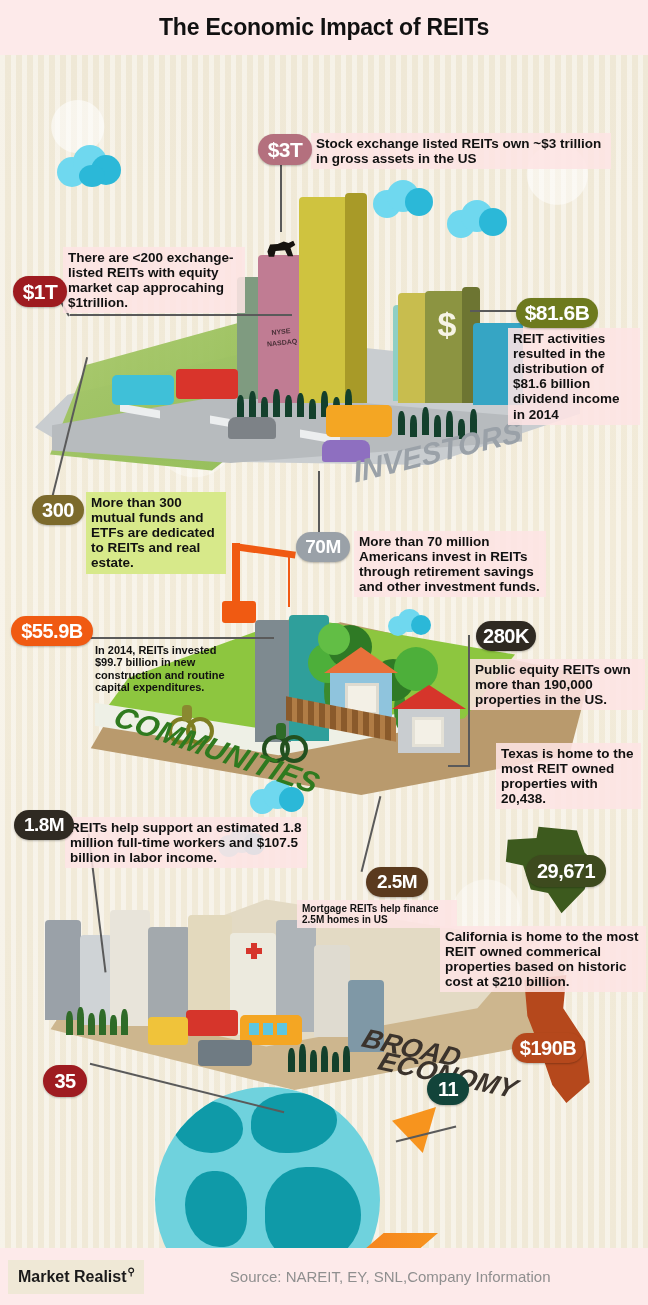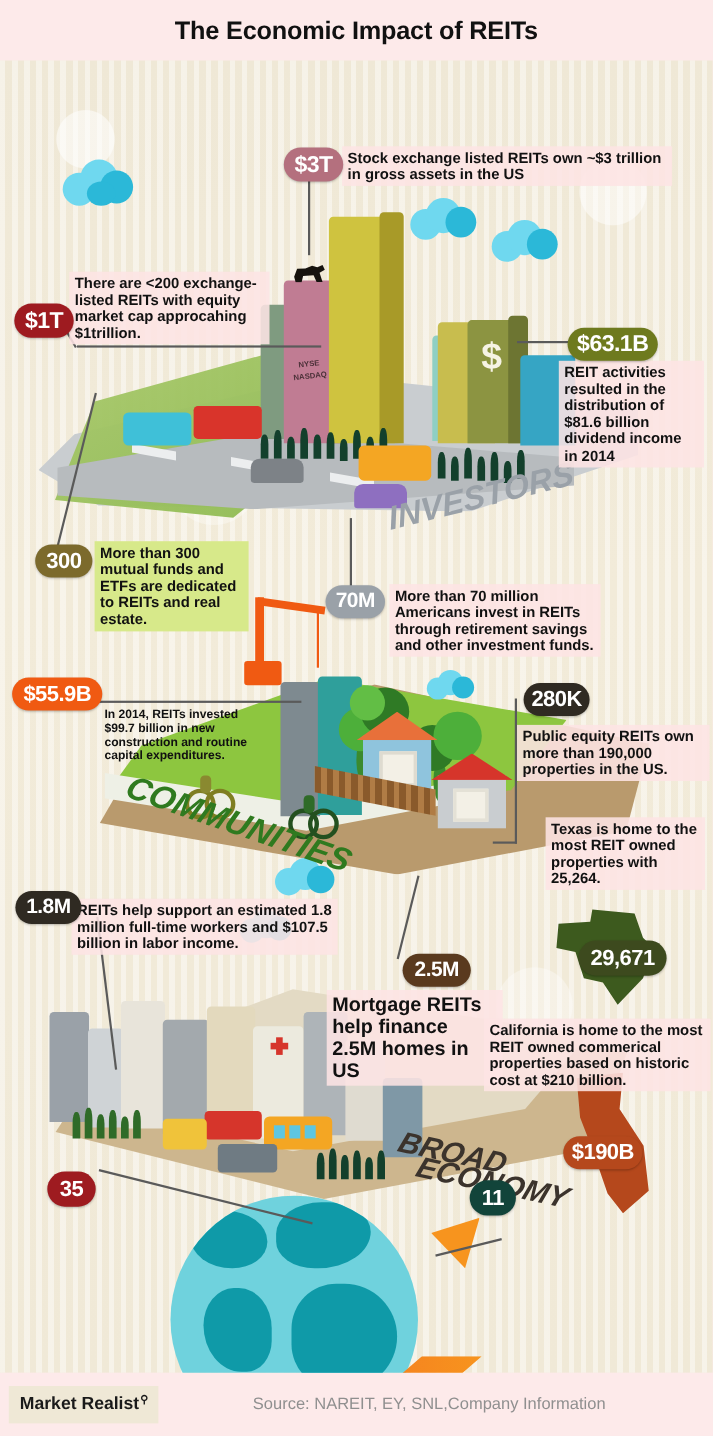--- a/index.html
+++ b/index.html
@@ -413,21 +413,21 @@
     <div class="line" style="left:96px;top:778px;width:2px;height:140px;transform:rotate(-7deg);"></div>
 
     <div class="line" style="left:370px;top:740px;width:2px;height:78px;transform:rotate(14deg);"></div>
 
     <div class="line" style="left:87px;top:1032px;width:200px;height:2px;transform:rotate(14deg);"></div>
 
     <div class="line" style="left:395px;top:1078px;width:62px;height:2px;transform:rotate(-14deg);"></div>
 
     <div class="badge" style="left:258px;top:79px;width:54px;height:31px;font-size:21px;background:#b4707e;">$3T</div>
     <div class="badge" style="left:13px;top:221px;width:54px;height:31px;font-size:21px;background:#9e1b20;">$1T</div>
-    <div class="badge" style="left:516px;top:243px;width:82px;height:30px;font-size:21px;background:#6e7a1e;">$63.1B</div>
+    <div class="badge" style="left:516px;top:243px;width:82px;height:30px;font-size:21px;background:#6e7a1e;">$81.6B</div>
     <div class="badge" style="left:32px;top:440px;width:52px;height:30px;font-size:20px;background:#7c6a2c;">300</div>
     <div class="badge" style="left:296px;top:477px;width:54px;height:30px;font-size:19px;background:#9aa1a8;">70M</div>
     <div class="badge" style="left:11px;top:561px;width:82px;height:30px;font-size:20px;background:#f05a12;">$55.9B</div>
     <div class="badge" style="left:476px;top:566px;width:60px;height:30px;font-size:20px;background:#2f2a22;">280K</div>
     <div class="badge" style="left:526px;top:800px;width:80px;height:32px;font-size:20px;background:#3d4a1e;">29,671</div>
     <div class="badge" style="left:14px;top:755px;width:60px;height:30px;font-size:19px;background:#2f2a22;">1.8M</div>
     <div class="badge" style="left:366px;top:812px;width:62px;height:30px;font-size:19px;background:#5a3a1e;">2.5M</div>
     <div class="badge" style="left:512px;top:978px;width:72px;height:30px;font-size:20px;background:#b5481c;">$190B</div>
     <div class="badge" style="left:43px;top:1010px;width:44px;height:32px;font-size:20px;background:#9e1b20;">35</div>
     <div class="badge" style="left:427px;top:1018px;width:42px;height:32px;font-size:20px;background:#12443a;">11</div>
@@ -439,25 +439,25 @@
     <div class="callout pink" style="left:508px;top:273px;width:122px;font-size:13.5px;">REIT activities resulted in the distribution of $81.6 billion dividend income in 2014</div>
 
     <div class="callout lime" style="left:86px;top:437px;width:130px;font-size:13.5px;">More than 300 mutual funds and ETFs are dedicated to REITs and real estate.</div>
 
     <div class="callout pink" style="left:354px;top:476px;width:182px;font-size:13.5px;">More than 70 million Americans invest in REITs through retirement savings and other investment funds.</div>
 
     <div class="callout" style="left:90px;top:586px;width:152px;font-size:11px;background:transparent;">In 2014, REITs invested $99.7 billion in new construction and routine capital expenditures.</div>
 
     <div class="callout pink" style="left:470px;top:604px;width:165px;font-size:13.5px;">Public equity REITs own more than 190,000 properties in the US.</div>
 
-    <div class="callout pink" style="left:496px;top:688px;width:135px;font-size:13.5px;">Texas is home to the most REIT owned properties with 25,264.</div>
+    <div class="callout pink" style="left:496px;top:688px;width:135px;font-size:13.5px;">Texas is home to the most REIT owned properties with 20,438.</div>
 
     <div class="callout pink" style="left:65px;top:762px;width:232px;font-size:13.5px;">REITs help support an estimated 1.8 million full-time workers and $107.5 billion in labor income.</div>
 
-    <div class="callout pink" style="left:297px;top:845px;width:150px;font-size:18px;">Mortgage REITs help finance 2.5M homes in US</div>
+    <div class="callout pink" style="left:297px;top:845px;width:150px;font-size:10px;">Mortgage REITs help finance 2.5M homes in US</div>
 
     <div class="callout pink" style="left:440px;top:871px;width:196px;font-size:13.5px;">California is home to the most REIT owned commerical properties based on historic cost at $210 billion.</div>
 
 
 
   </div>
 
   <div class="footer">
     <div class="brand">
       <span>Market Realist</span>

